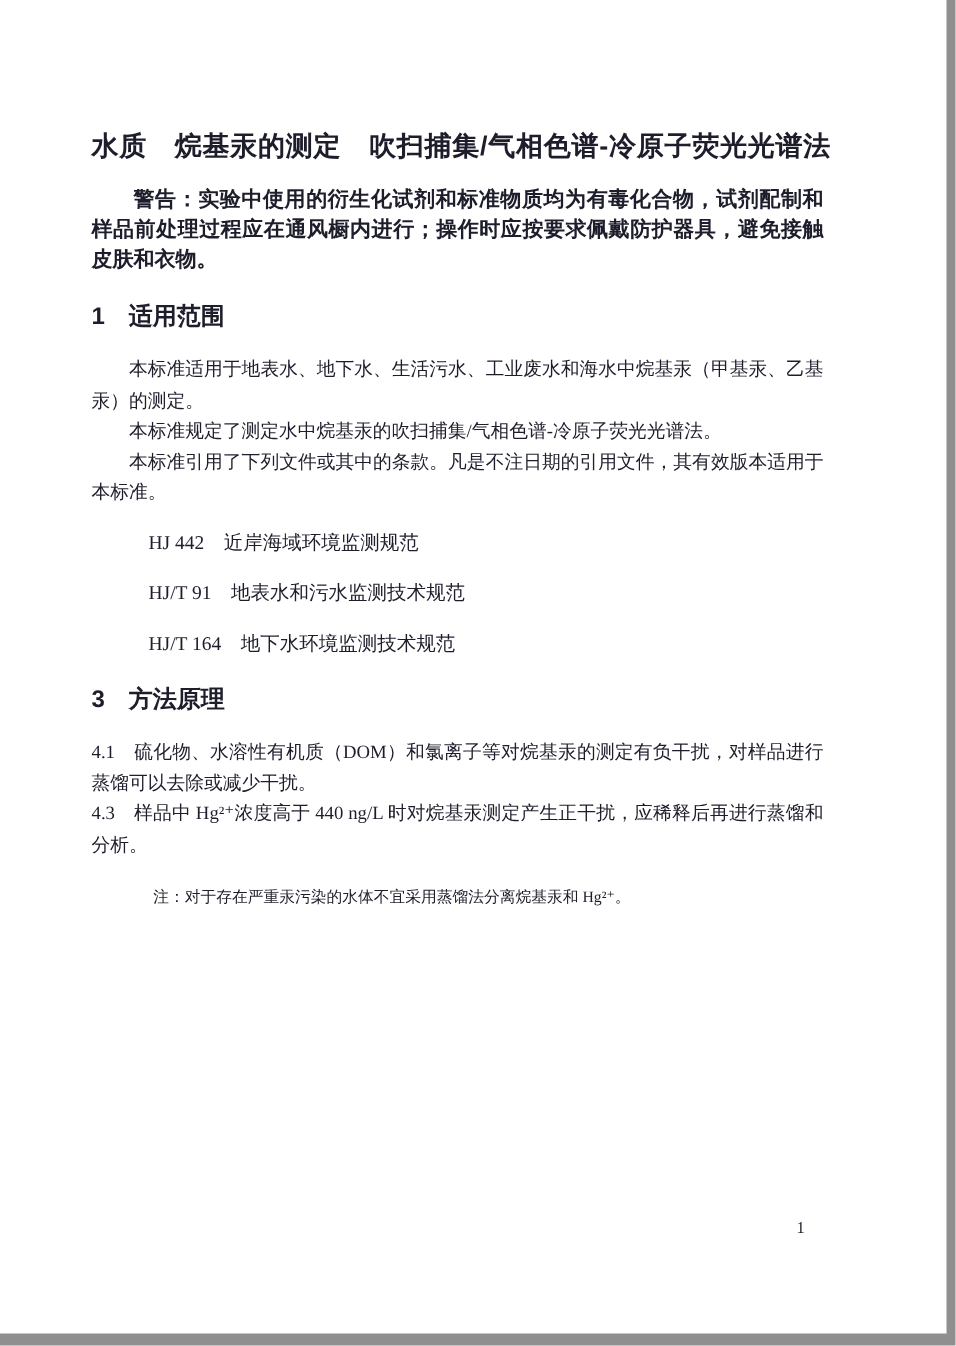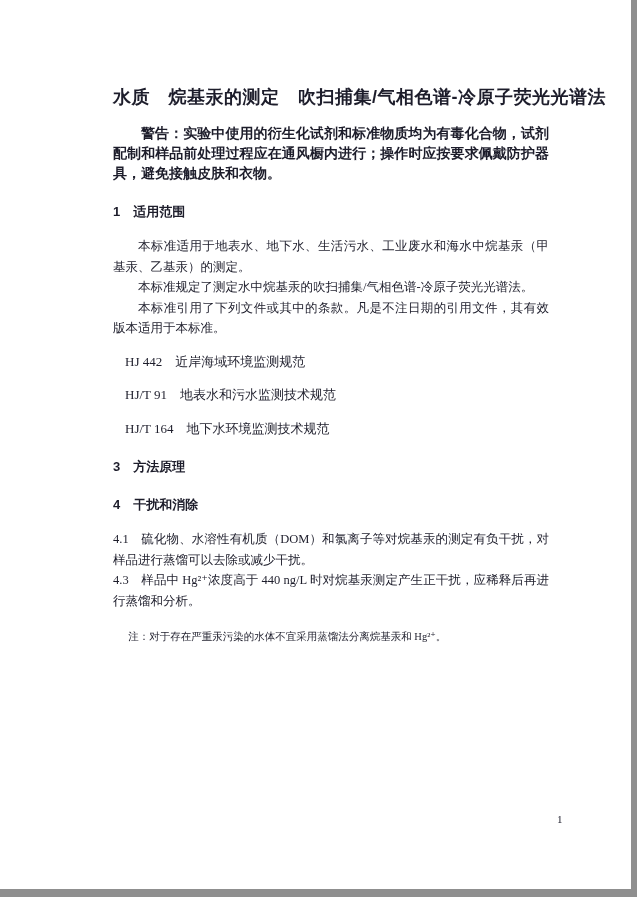--- a/index.html
+++ b/index.html
@@ -1,15 +1,15 @@
 <!DOCTYPE html>
 <html><head>
 <meta charset="utf-8">
 <style>
-  * { box-sizing: border-box; padding-left: 26px; }
+  * { box-sizing: border-box; }
   html, body { margin: 0; padding: 0; }
   body {
     width: 637px;
     height: 897px;
     position: relative;
     background: #8f8f8f;
     font-family: "Liberation Serif", "DejaVu Serif", serif;
     overflow: hidden;
   }
   .page {
@@ -42,21 +42,21 @@
     font-weight: bold;
     font-size: 14px;
     line-height: 20px;
     text-indent: 2em;
     text-align: justify;
     margin: 0;
   }
   .sec-heading {
     font-family: "Liberation Sans", "DejaVu Sans", sans-serif;
     font-weight: bold;
-    font-size: 13px;
+    font-size: 16px;
     line-height: 20px;
     margin: 18px 0 14px 0;
   }
   .para {
     font-size: 12.5px;
     line-height: 20.5px;
     text-indent: 2em;
     text-align: justify;
     margin: 0;
   }
@@ -100,20 +100,19 @@
     <p class="para">本标准适用于地表水、地下水、生活污水、工业废水和海水中烷基汞（甲基汞、乙基汞）的测定。</p>
     <p class="para">本标准规定了测定水中烷基汞的吹扫捕集/气相色谱-冷原子荧光光谱法。</p>
 
     <p class="para">本标准引用了下列文件或其中的条款。凡是不注日期的引用文件，其有效版本适用于本标准。</p>
     <p class="ref">HJ 442　近岸海域环境监测规范</p>
     <p class="ref">HJ/T 91　地表水和污水监测技术规范</p>
     <p class="ref">HJ/T 164　地下水环境监测技术规范</p>
 
     <h2 class="sec-heading">3　方法原理</h2>
 
-    <h2 class="sec-heading">4　干扰和消除</h2>
     <p class="item">4.1　硫化物、水溶性有机质（DOM）和氯离子等对烷基汞的测定有负干扰，对样品进行蒸馏可以去除或减少干扰。</p>
     <p class="item">4.3　样品中 Hg²⁺浓度高于 440 ng/L 时对烷基汞测定产生正干扰，应稀释后再进行蒸馏和分析。</p>
     <p class="note">注：对于存在严重汞污染的水体不宜采用蒸馏法分离烷基汞和 Hg²⁺。</p>
 
   </div>
   <div class="page-number">1</div>
 </div>
 
 </body></html>

